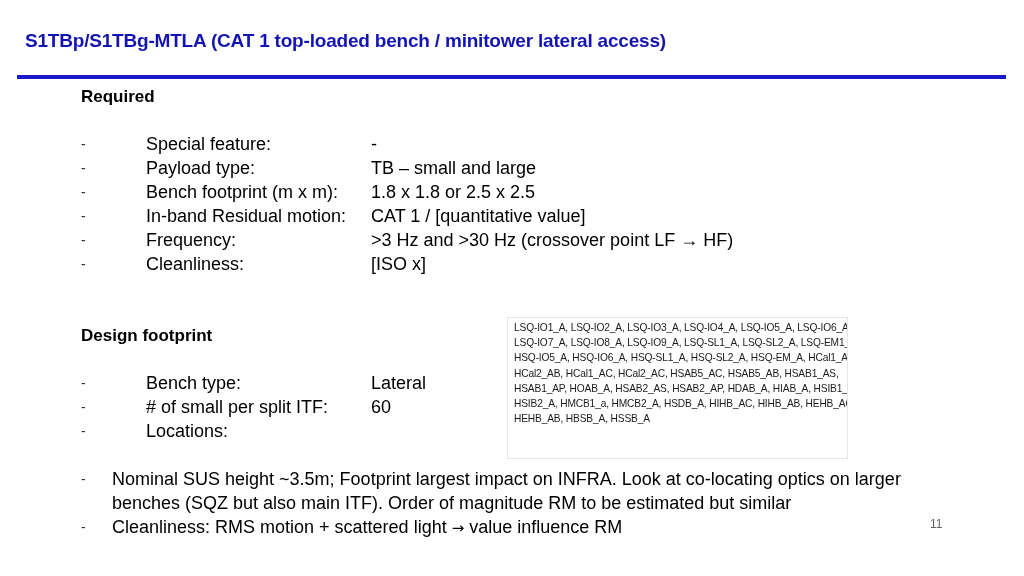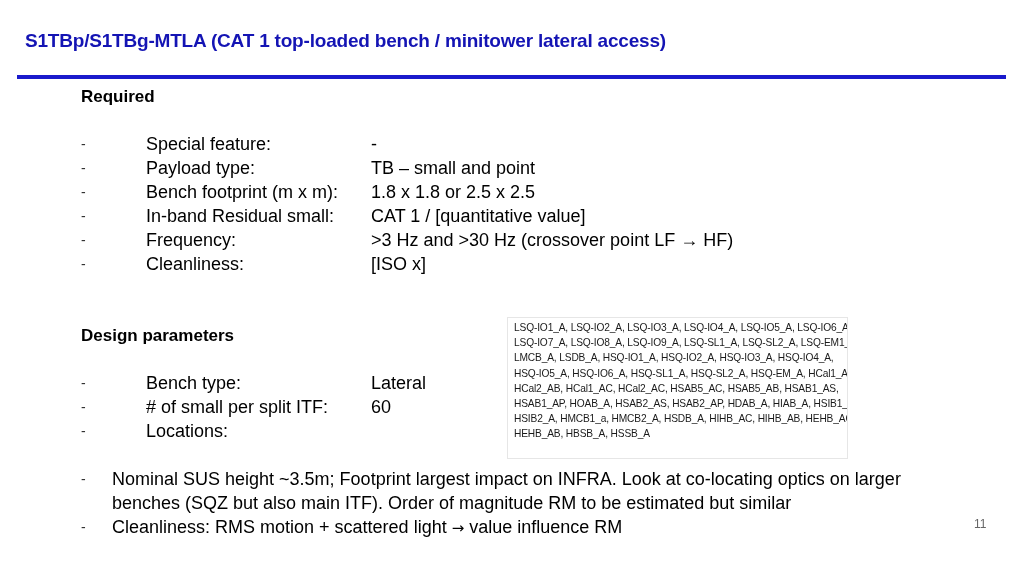--- a/index.html
+++ b/index.html
@@ -109,21 +109,20 @@
     }
     .note-item .dash {
       top: 0;
     }
     .page-number {
       position: absolute;
       left: 930px;
       top: 517px;
       font-size: 12px;
       color: #666666;
-      margin-left: 44px;
     }
     .arrow {
       font-family: "DejaVu Sans", sans-serif;
       font-size: 15px;
     }
   </style>
 </head>
 <body>
 
 <div class="slide-title">S1TBp/S1TBg-MTLA (CAT 1 top-loaded bench / minitower lateral access)</div>
@@ -132,45 +131,45 @@
 <div class="section-heading" style="top:87px;">Required</div>
 <ul class="kv-list" style="top:132px;">
   <li class="kv-row">
     <span class="dash">-</span>
     <span class="kv-label">Special feature:</span>
     <span class="kv-value">-</span>
   </li>
   <li class="kv-row">
     <span class="dash">-</span>
     <span class="kv-label">Payload type:</span>
-    <span class="kv-value">TB – small and point</span>
+    <span class="kv-value">TB – small and large</span>
   </li>
   <li class="kv-row">
     <span class="dash">-</span>
     <span class="kv-label">Bench footprint (m x m):</span>
     <span class="kv-value">1.8 x 1.8 or 2.5 x 2.5</span>
   </li>
   <li class="kv-row">
     <span class="dash">-</span>
-    <span class="kv-label">In-band Residual small:</span>
+    <span class="kv-label">In-band Residual motion:</span>
     <span class="kv-value">CAT 1 / [quantitative value]</span>
   </li>
   <li class="kv-row">
     <span class="dash">-</span>
     <span class="kv-label">Frequency:</span>
     <span class="kv-value">&gt;3 Hz and &gt;30 Hz (crossover point LF → HF)</span>
   </li>
   <li class="kv-row">
     <span class="dash">-</span>
     <span class="kv-label">Cleanliness:</span>
     <span class="kv-value">[ISO x]</span>
   </li>
 </ul>
 
-<div class="section-heading" style="top:326px;">Design parameters</div>
+<div class="section-heading" style="top:326px;">Design footprint</div>
 <ul class="kv-list" style="top:371px;">
   <li class="kv-row">
     <span class="dash">-</span>
     <span class="kv-label">Bench type:</span>
     <span class="kv-value">Lateral</span>
   </li>
   <li class="kv-row">
     <span class="dash">-</span>
     <span class="kv-label"># of small per split ITF:</span>
     <span class="kv-value">60</span>
@@ -178,21 +177,20 @@
   <li class="kv-row">
     <span class="dash">-</span>
     <span class="kv-label">Locations:</span>
     <span class="kv-value"></span>
   </li>
 </ul>
 
 <div class="locations-box">
   <div class="loc-line">LSQ-IO1_A, LSQ-IO2_A, LSQ-IO3_A, LSQ-IO4_A, LSQ-IO5_A, LSQ-IO6_A,</div>
   <div class="loc-line">LSQ-IO7_A, LSQ-IO8_A, LSQ-IO9_A, LSQ-SL1_A, LSQ-SL2_A, LSQ-EM1_A,</div>
-  <div class="loc-line">LMCB_A, LSDB_A, HSQ-IO1_A, HSQ-IO2_A, HSQ-IO3_A, HSQ-IO4_A,</div>
   <div class="loc-line">HSQ-IO5_A, HSQ-IO6_A, HSQ-SL1_A, HSQ-SL2_A, HSQ-EM_A, HCal1_AB,</div>
   <div class="loc-line">HCal2_AB, HCal1_AC, HCal2_AC, HSAB5_AC, HSAB5_AB, HSAB1_AS,</div>
   <div class="loc-line">HSAB1_AP, HOAB_A, HSAB2_AS, HSAB2_AP, HDAB_A, HIAB_A, HSIB1_A,</div>
   <div class="loc-line">HSIB2_A, HMCB1_a, HMCB2_A, HSDB_A, HIHB_AC, HIHB_AB, HEHB_AC,</div>
   <div class="loc-line">HEHB_AB, HBSB_A, HSSB_A</div>
 </div>
 
 <ul class="notes-list">
   <li class="note-item">
     <span class="dash">-</span>

